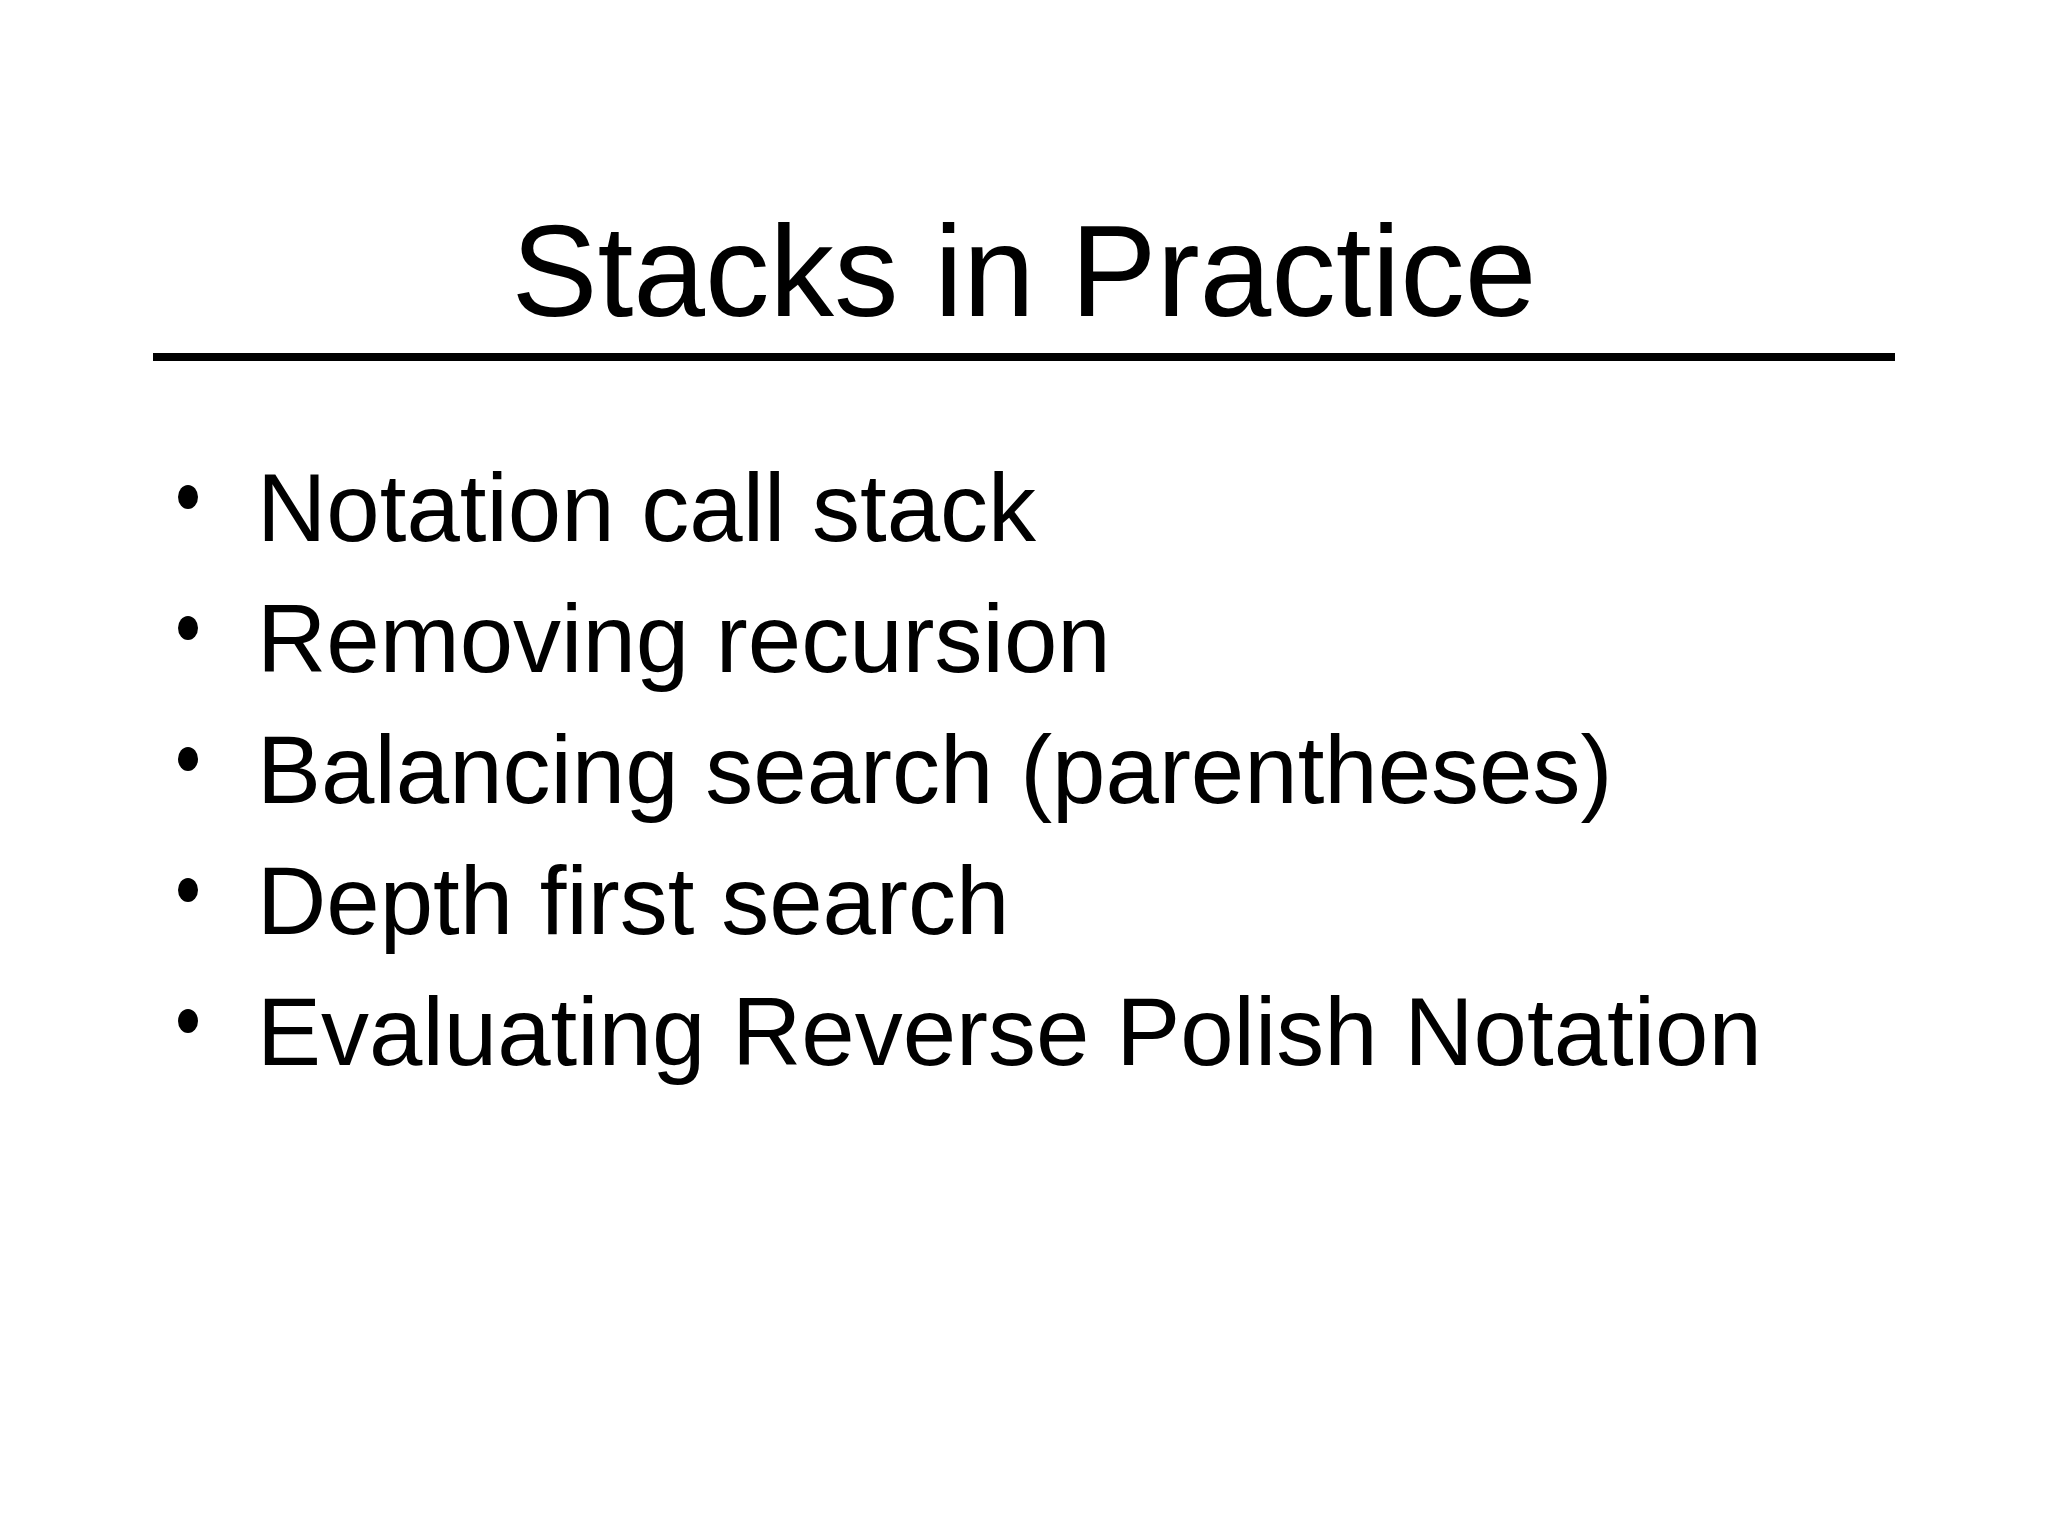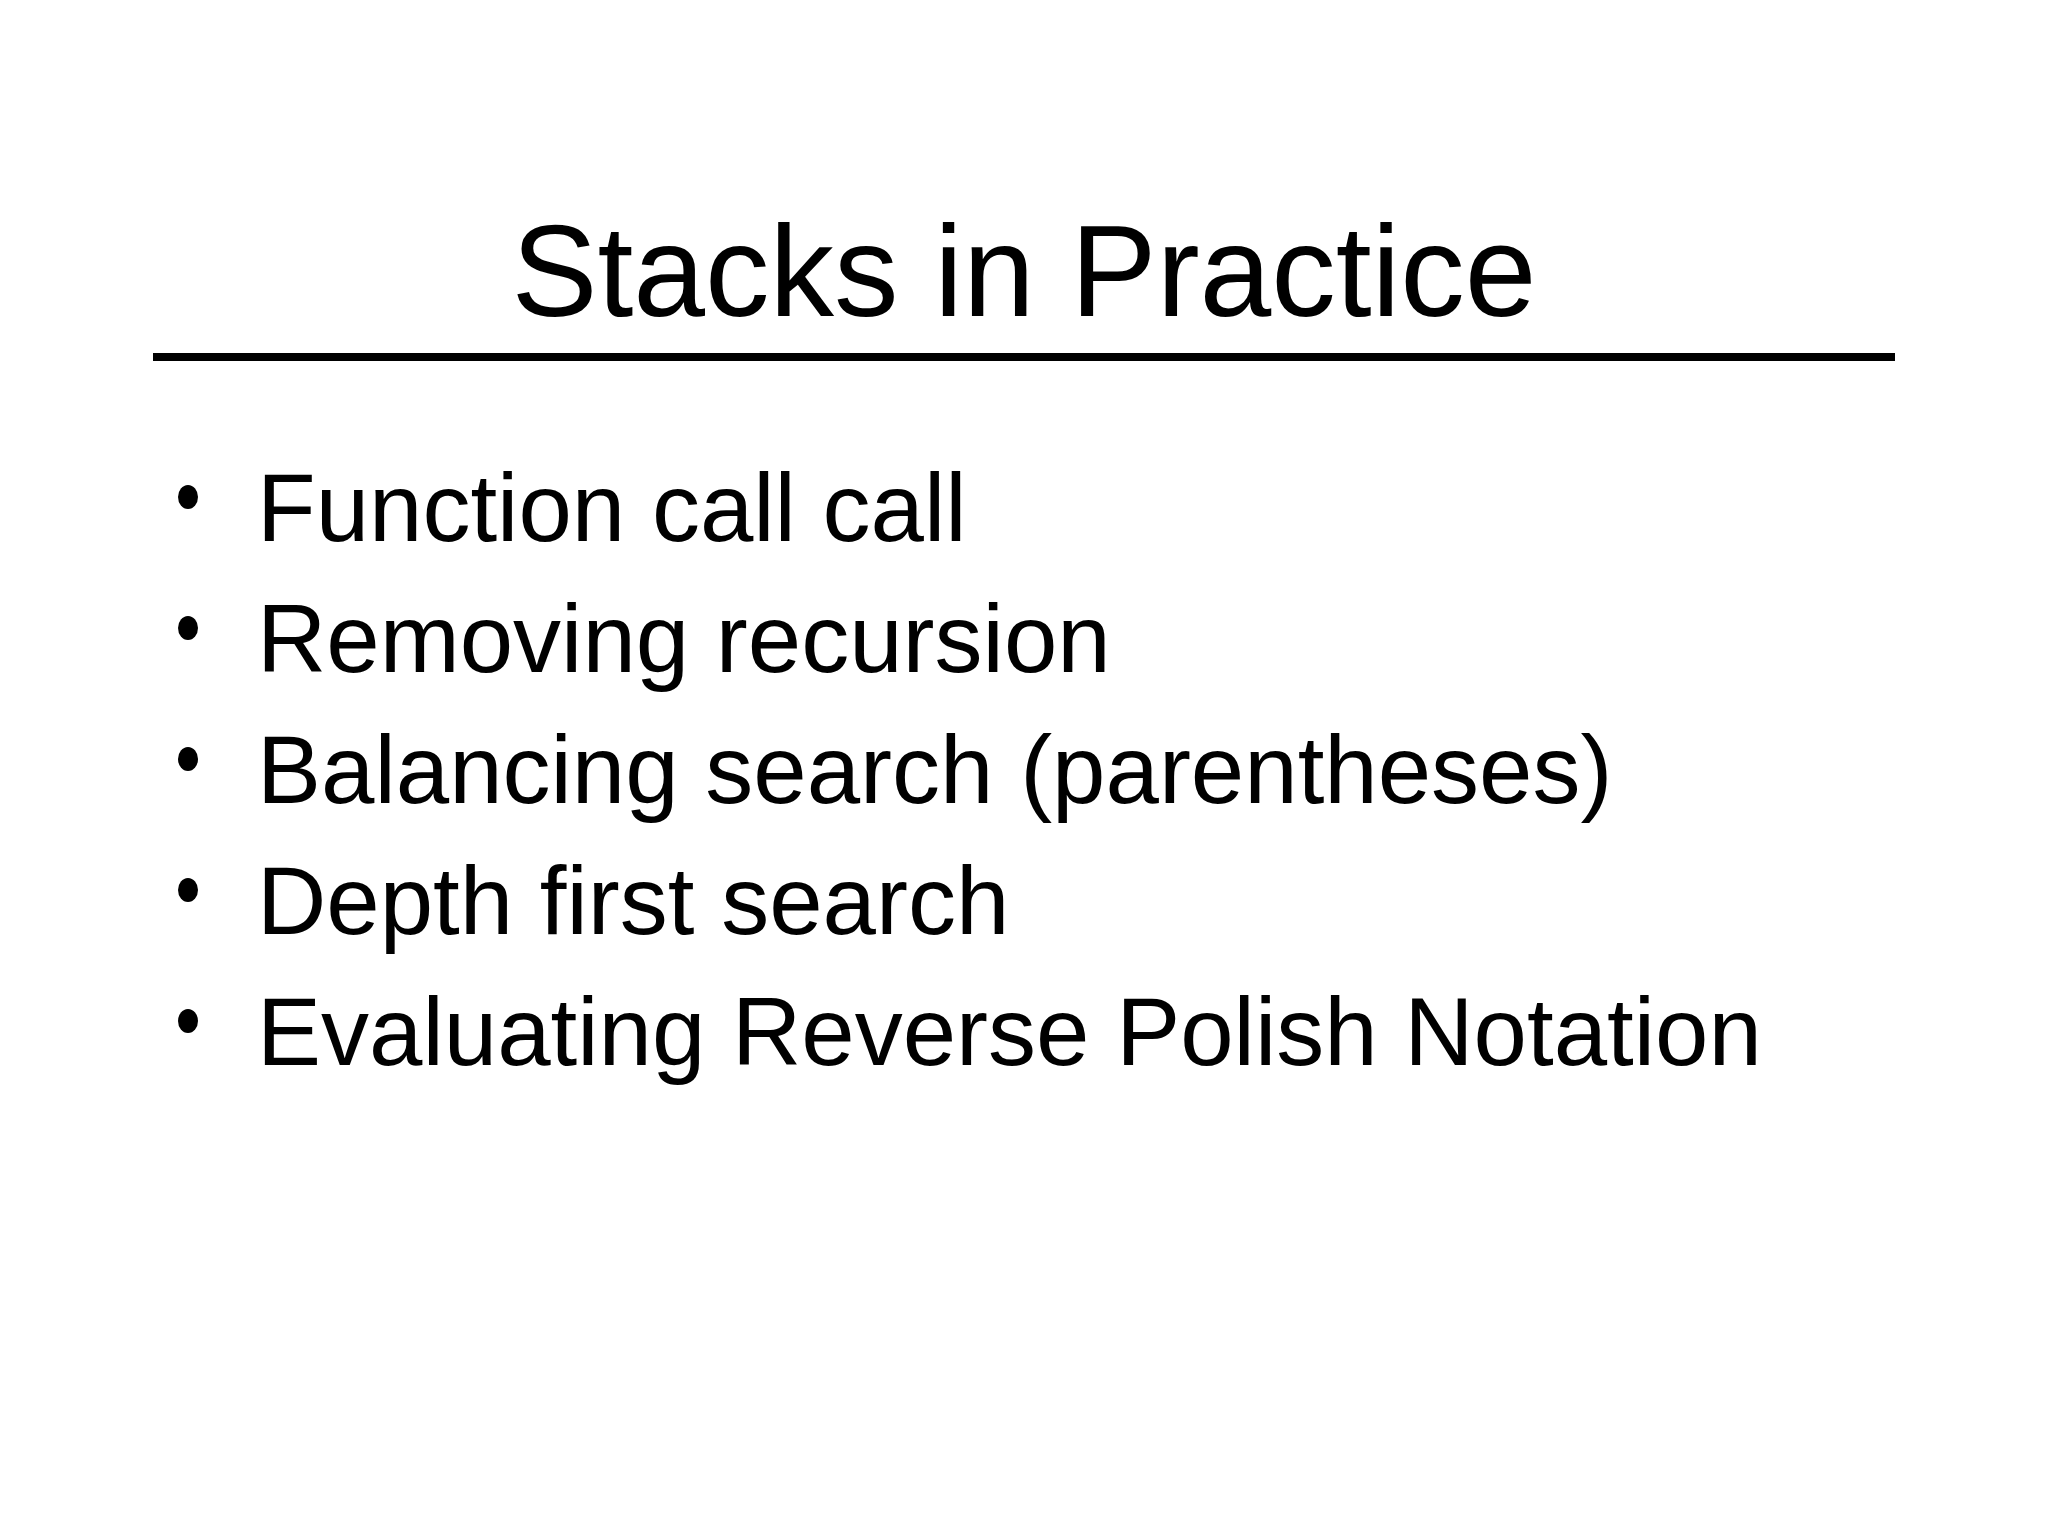--- a/index.html
+++ b/index.html
@@ -69,21 +69,21 @@
 
 <div class="slide">
 
   <h1 class="slide-title">Stacks in Practice</h1>
 
   <div class="title-rule"></div>
 
   <ul class="bullet-list">
     <li class="bullet-item">
       <span class="bullet-dot"></span>
-      <span>Function call call</span>
+      <span>Notation call stack</span>
     </li>
     <li class="bullet-item">
       <span class="bullet-dot"></span>
       <span>Removing recursion</span>
     </li>
     <li class="bullet-item">
       <span class="bullet-dot"></span>
       <span>Balancing search (parentheses)</span>
     </li>
     <li class="bullet-item">

